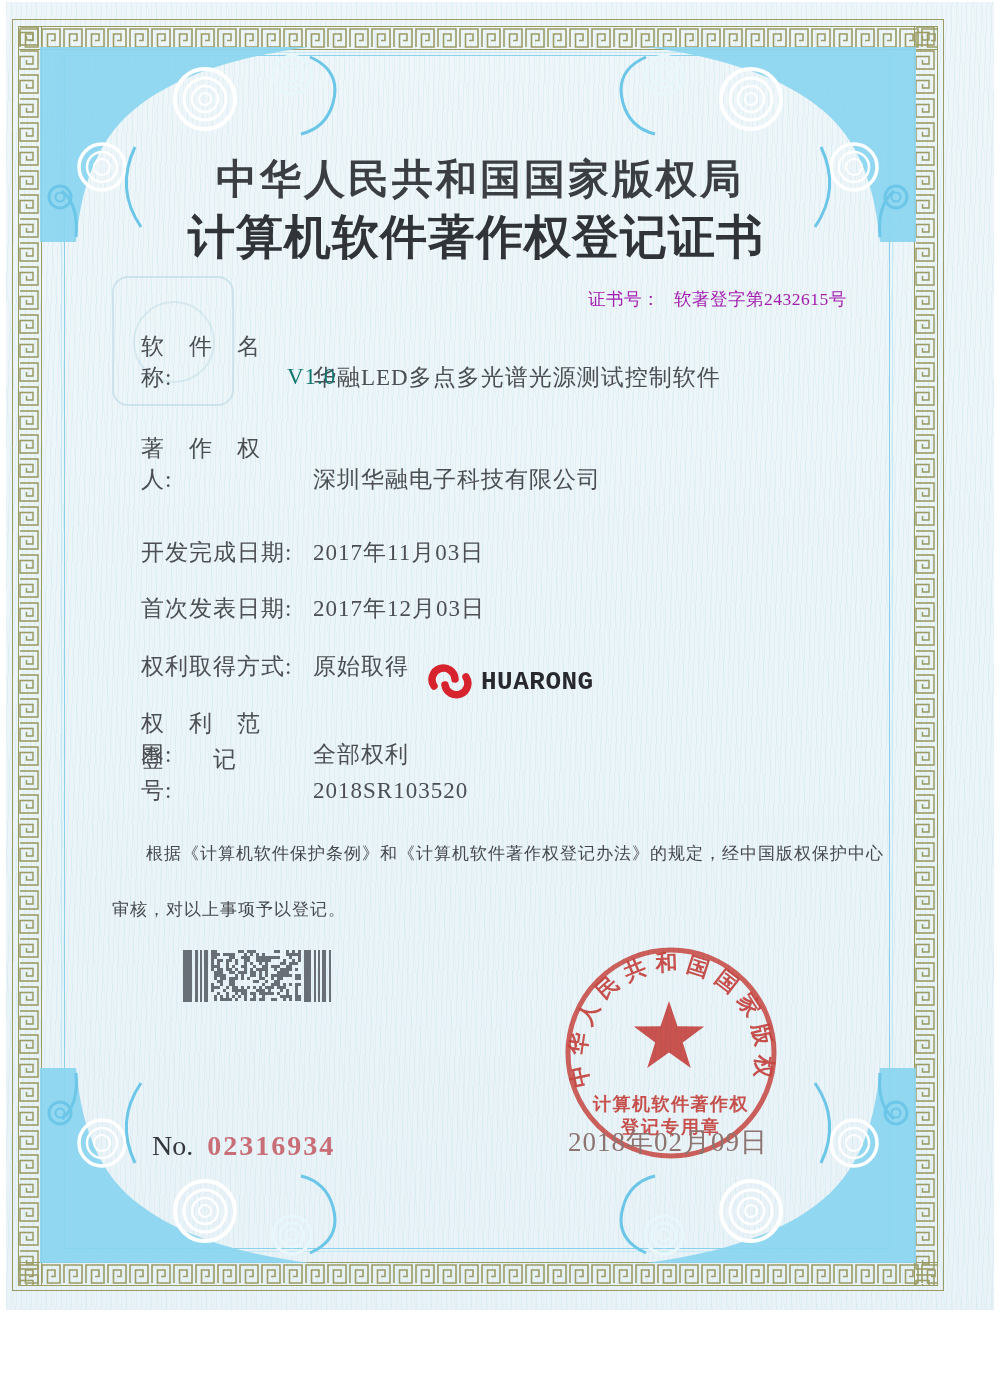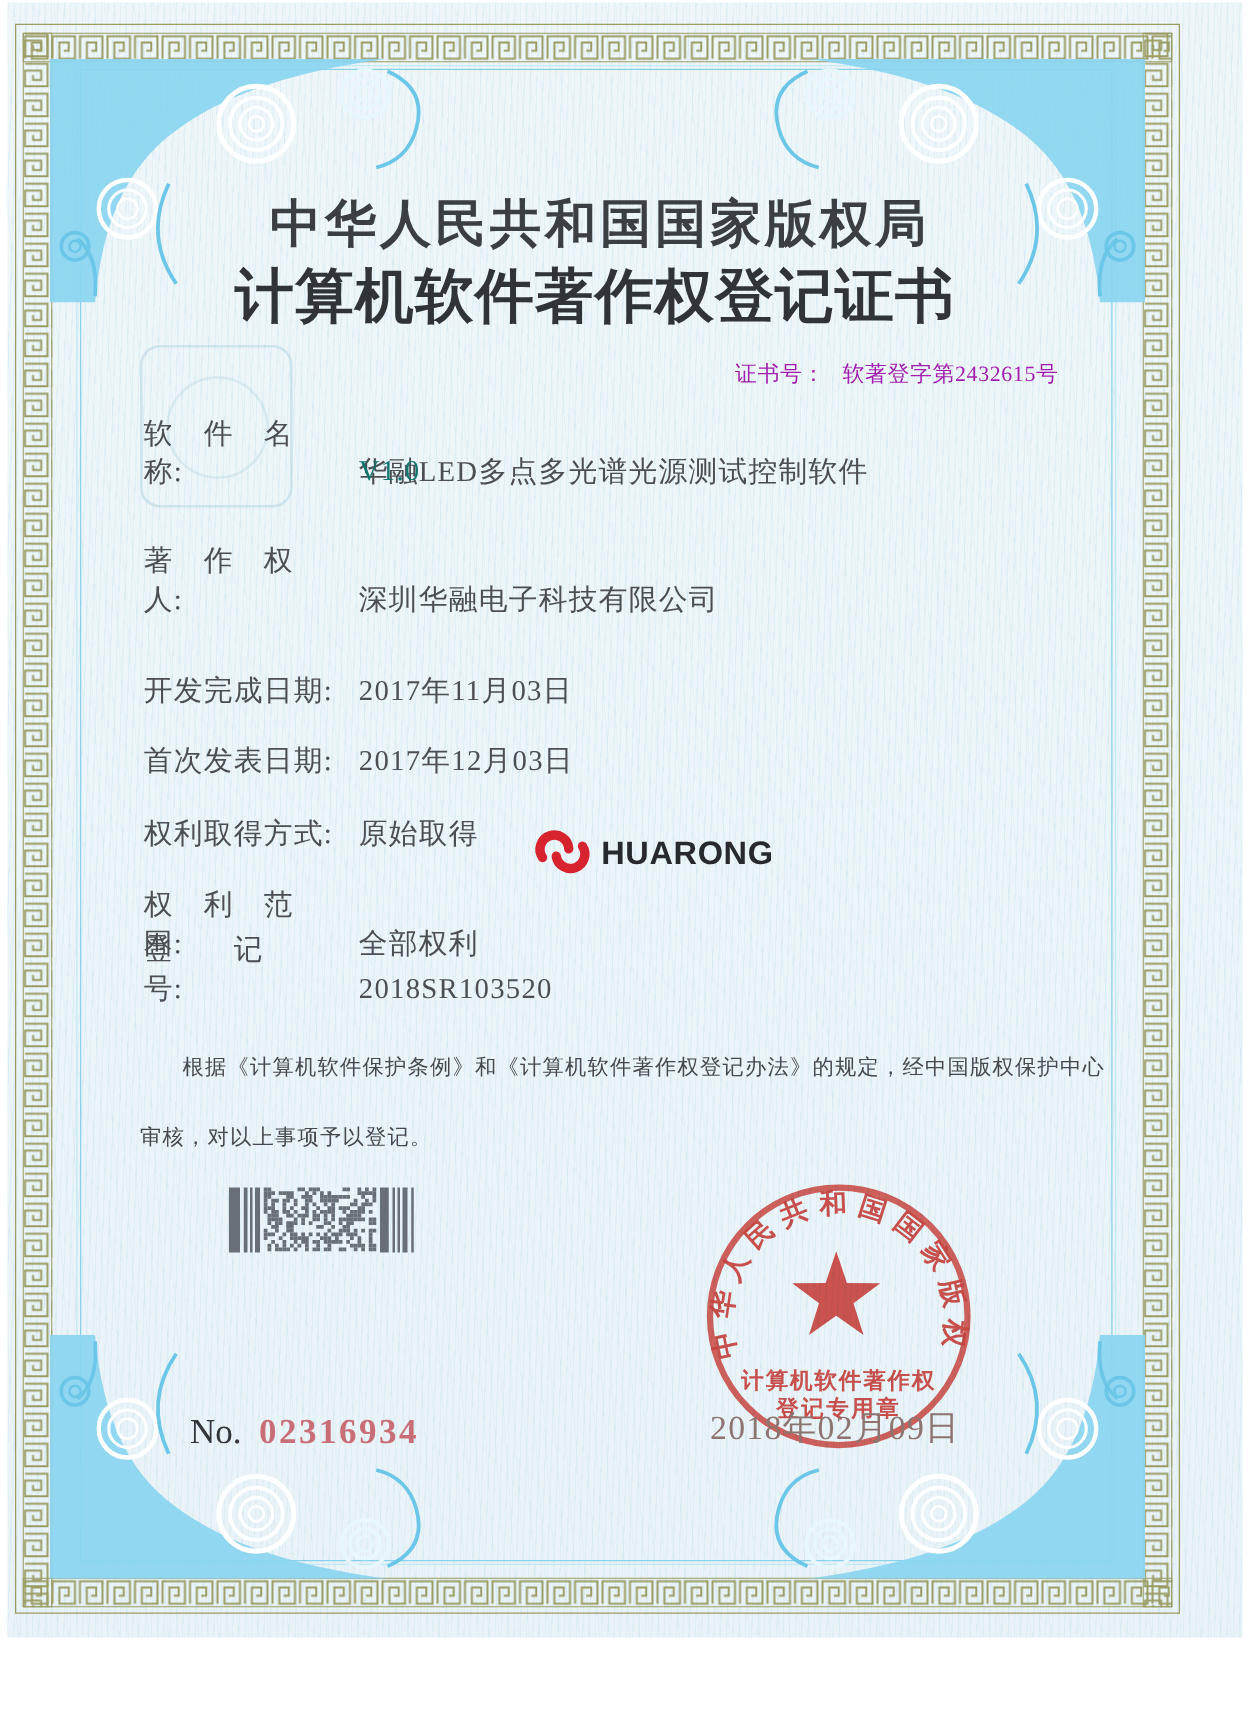--- a/index.html
+++ b/index.html
@@ -27,28 +27,28 @@
   .c-br{left:616px;top:1068px;transform:scale(-1,-1);}
   
   .authority{position:absolute;left:0;top:152px;width:960px;text-align:center;
              font-size:41px;font-weight:700;letter-spacing:3px;color:#3b3e43;}
   .cert-title{position:absolute;left:0;top:206px;width:952px;text-align:center;
               font-size:47px;font-weight:700;letter-spacing:1px;color:#303338;}
   .cert-no-line{position:absolute;left:588px;top:287px;font-size:17.5px;color:#a21caf;
                 letter-spacing:.5px;}
   .cert-no-line .v{margin-left:14px;}
   .row{position:absolute;left:115px;width:800px;font-size:23px;color:#4b4e52;letter-spacing:1px;}
-  .flabel{display:inline-block;width:172px;}
+  .flabel{display:inline-block;width:172px;padding-left:26px;}
   .fvalue{display:inline-block;}
   .vline2{position:absolute;left:287px;font-size:23px;color:#0f766e;letter-spacing:1px;}
   .body-par{position:absolute;left:112px;top:826px;width:778px;font-size:17px;line-height:56px;
             letter-spacing:1px;color:#45484d;text-indent:2em;margin:0;}
   
   .logo{position:absolute;left:427px;top:662px;display:flex;align-items:center;gap:8px;}
-  .logo-text{font-family:Liberation Sans, sans-serif;font-size:26px;font-weight:700;
+  .logo-text{font-family:Liberation Mono, monospace;font-size:26px;font-weight:700;
              color:#27292e;letter-spacing:.5px;}
   
   .barcode{position:absolute;left:183px;top:948px;}
   
   .seal{position:absolute;left:556px;top:938px;mix-blend-mode:multiply;}
   .seal-date{position:absolute;left:568px;top:1124px;width:220px;font-size:27px;color:#8d7470;
              letter-spacing:1px;text-align:left;}
   
   .serial{position:absolute;left:152px;top:1130px;font-size:28px;color:#323539;}
   .serial .num{font-family:Liberation Serif, serif;color:#c96d76;letter-spacing:2px;

